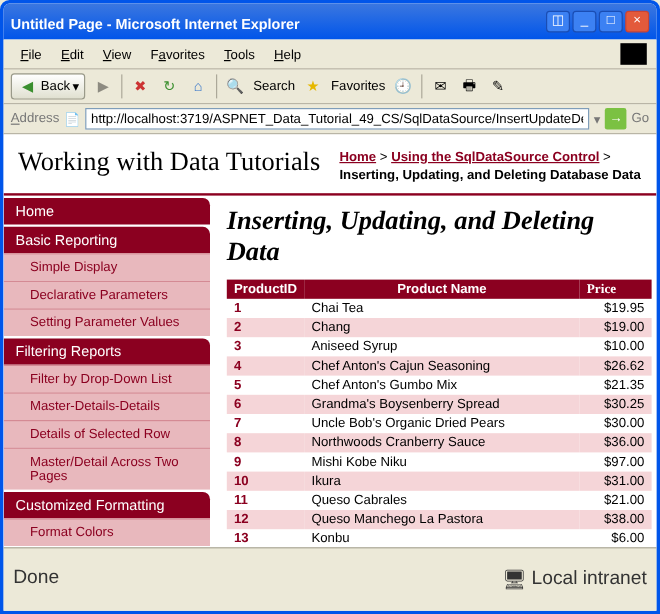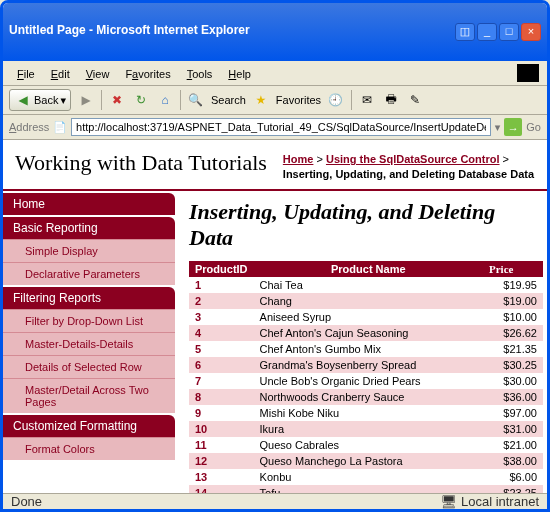--- a/index.html
+++ b/index.html
@@ -1,18 +1,18 @@
 <!DOCTYPE html>
 <html><head>
 <meta charset="utf-8">
 <style>
 * { box-sizing: border-box; margin: 0; padding: 0; }
 body { font-family: Tahoma, Arial, sans-serif; font-size: 11px; background: #ece9d8; width: 550px; height: 512px; overflow: hidden; }
 .window { border: 3px solid #0055ea; border-radius: 8px 8px 0 0; height: 512px; display: flex; flex-direction: column; background: #fff; }
-.titlebar { background: linear-gradient(#3b77e0,#0055ea); color: #fff; padding: 20px 6px; font-size: 12px; display: flex; align-items: flex-start; border-radius: 5px 5px 0 0; }
+.titlebar { background: linear-gradient(#3b77e0,#0055ea); color: #fff; padding: 6px 6px; font-size: 12px; display: flex; align-items: flex-end; border-radius: 5px 5px 0 0; }
 .titlebar .title { flex: 1; font-weight: bold; }
 .titlebar .btns { display: flex; gap: 2px; }
 .titlebar .btn { width: 20px; height: 18px; background: #3c81f3; border: 1px solid #1a4db3; border-radius: 3px; color: #fff; font-size: 11px; text-align: center; line-height: 14px; }
 .titlebar .btn.close { background: #e35a3b; border-color: #c43; }
 .menubar { background: #ece9d8; padding: 3px 8px; font-size: 11px; display: flex; gap: 4px; align-items: flex-end; border-bottom: 1px solid #aca899; }
 .menubar span { padding: 2px 6px; }
 .menubar span u { text-decoration: underline; }
 .menubar .logo { margin-left: auto; width: 22px; height: 18px; background: #000; }
 .toolbar { background: #ece9d8; padding: 3px 6px; display: flex; align-items: center; gap: 6px; border-bottom: 1px solid #aca899; font-size: 11px; }
 .toolbar .nav { display: flex; align-items: center; gap: 2px; background: linear-gradient(#fff,#e0e0d0); border: 1px solid #9a9a8a; border-radius: 3px; padding: 1px 4px; }
@@ -34,21 +34,21 @@
 .main { flex: 1; padding: 8px 4px 0 10px; overflow: hidden; }
 .main h1 { font-family: Georgia, serif; font-size: 22px; font-weight: bold; margin-bottom: 10px; font-style: italic; }
 .grid { width: 100%; border-collapse: collapse; font-size: 11px; }
 .grid th { background: #8b0020; color: #fff; font-weight: bold; padding: 2px 6px; }
 .grid th:first-child { text-align: left; width: 64px; }
 .grid th:last-child { text-align: left; width: 60px; font-family: Liberation Serif, serif; }
 .grid td { padding: 2px 6px; }
 .grid tr:nth-child(even) td { background: #f5d5d8; }
 .grid td:first-child { color: #8b0020; font-weight: bold; }
 .grid td:last-child { text-align: right; }
-.statusbar { background: #ece9d8; border-top: 1px solid #aca899; padding: 0 8px; display: flex; font-size: 13px; color: #333; }
+.statusbar { background: #ece9d8; border-top: 1px solid #aca899; padding: 16px 8px; display: flex; font-size: 16px; color: #333; }
 .statusbar .right { margin-left: auto; display: flex; align-items: center; gap: 4px; }
 </style>
 </head>
 <body>
 
 <div class="window">
   <div class="titlebar">
     <span class="title">Untitled Page - Microsoft Internet Explorer</span>
     <div class="btns">
       <div class="btn">◫</div>
@@ -111,20 +111,21 @@
         <span style="font-weight:bold">Inserting, Updating, and Deleting Database Data</span>
       </div>
     </div>
 
     <div class="layout">
       <div class="sidebar" id="sidebar">
           <div class="sec">Home</div>
           <div class="sec">Basic Reporting</div>
           <div class="item">Simple Display</div>
           <div class="item">Declarative Parameters</div>
+          <div class="item">Setting Parameter Values</div>
           <div class="sec">Filtering Reports</div>
           <div class="item">Filter by Drop-Down List</div>
           <div class="item">Master-Details-Details</div>
           <div class="item">Details of Selected Row</div>
           <div class="item">Master/Detail Across Two Pages</div>
           <div class="sec">Customized Formatting</div>
           <div class="item">Format Colors</div>
         </div>
       <div class="main">
         <h1>Inserting, Updating, and Deleting Data</h1>

